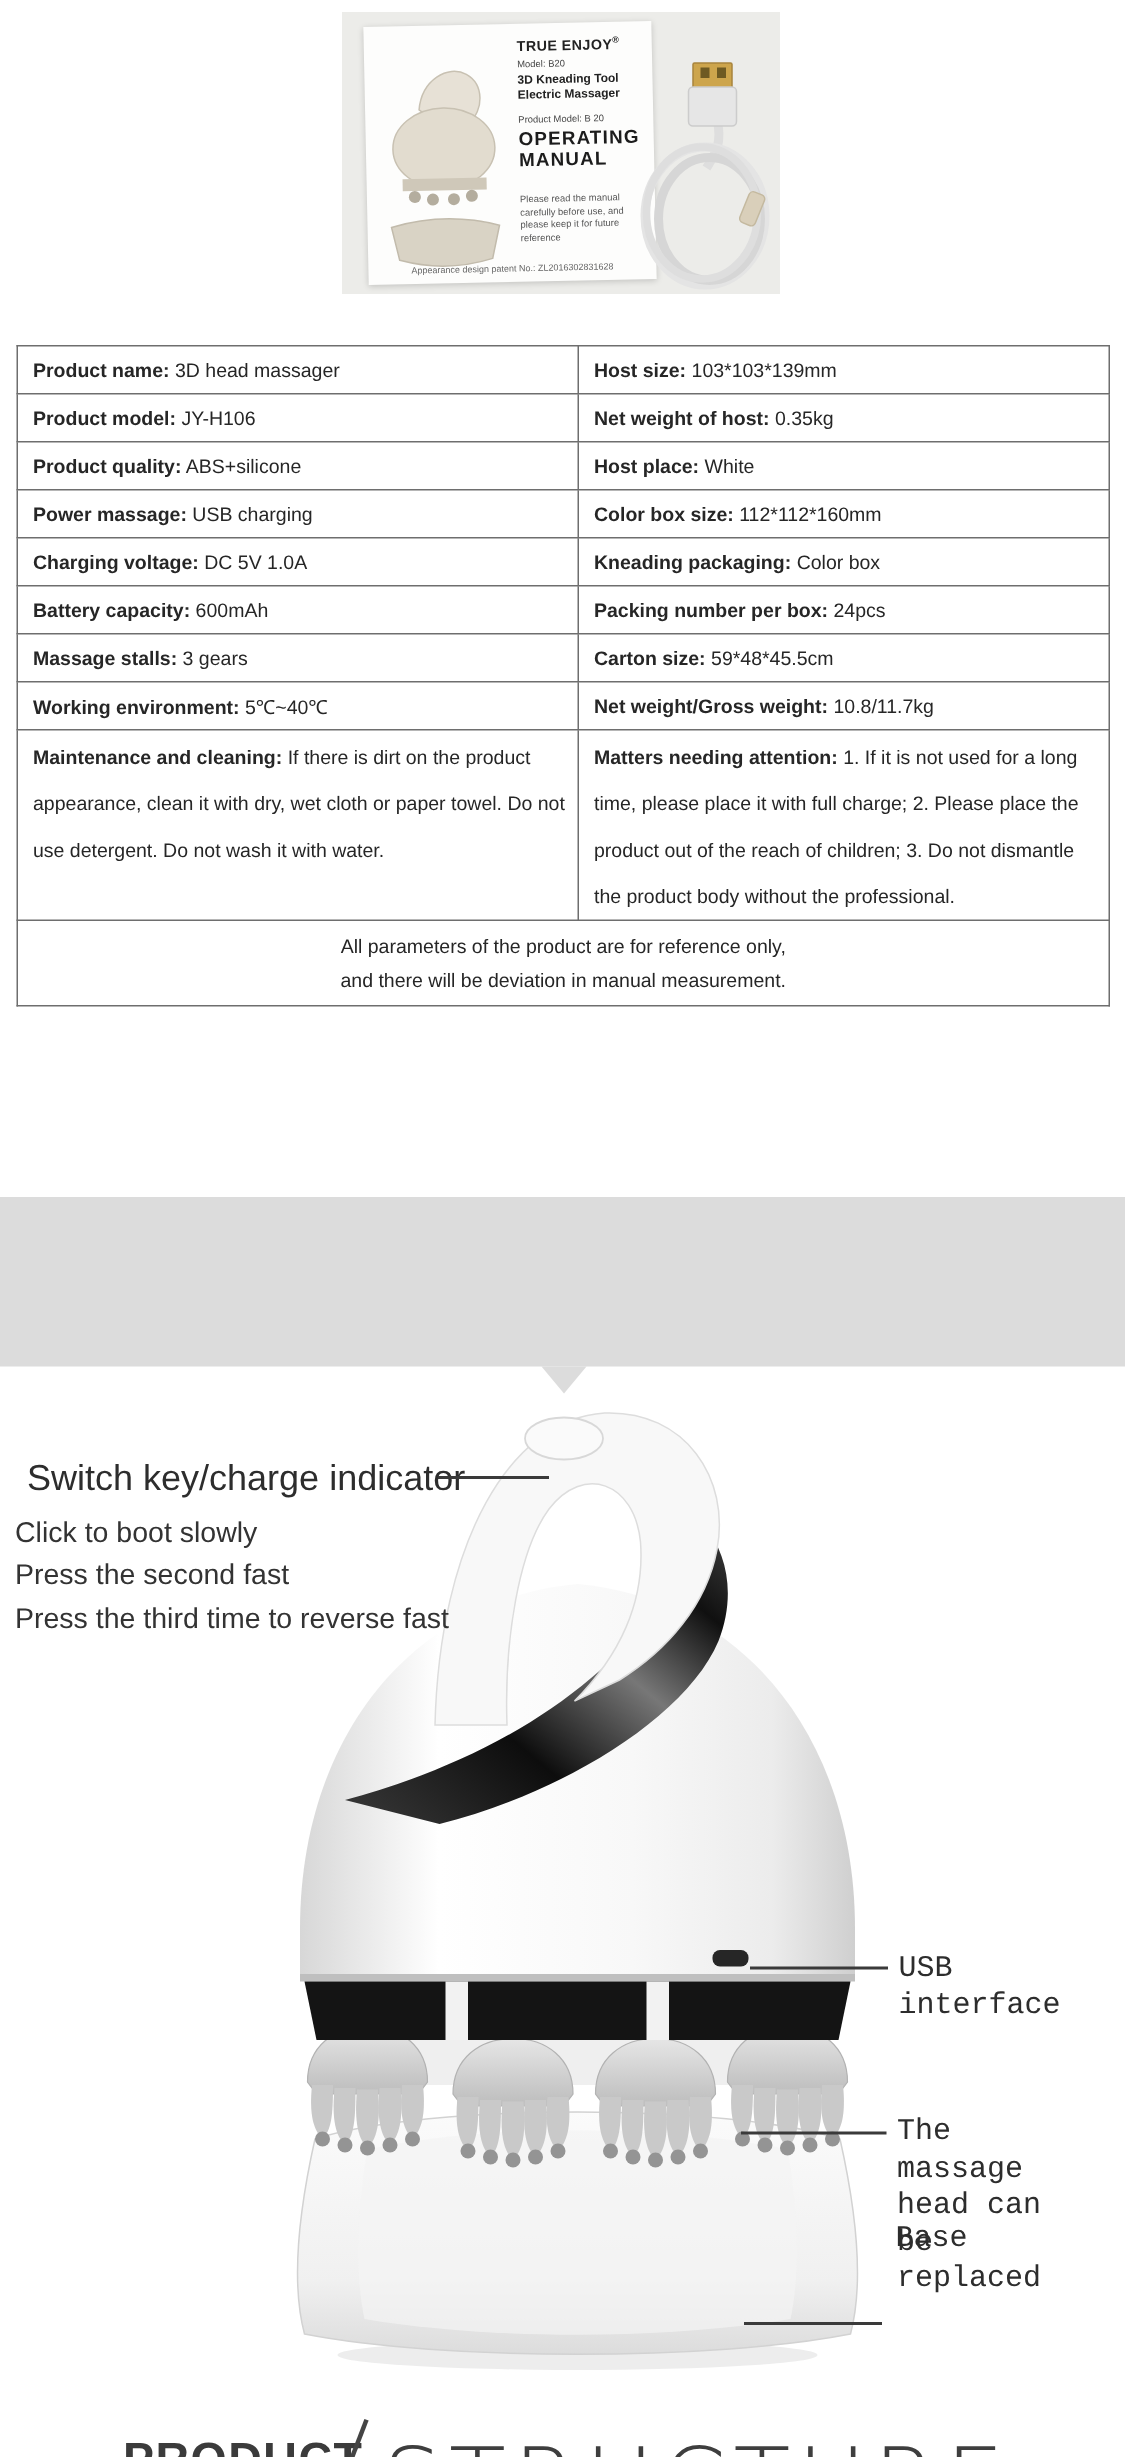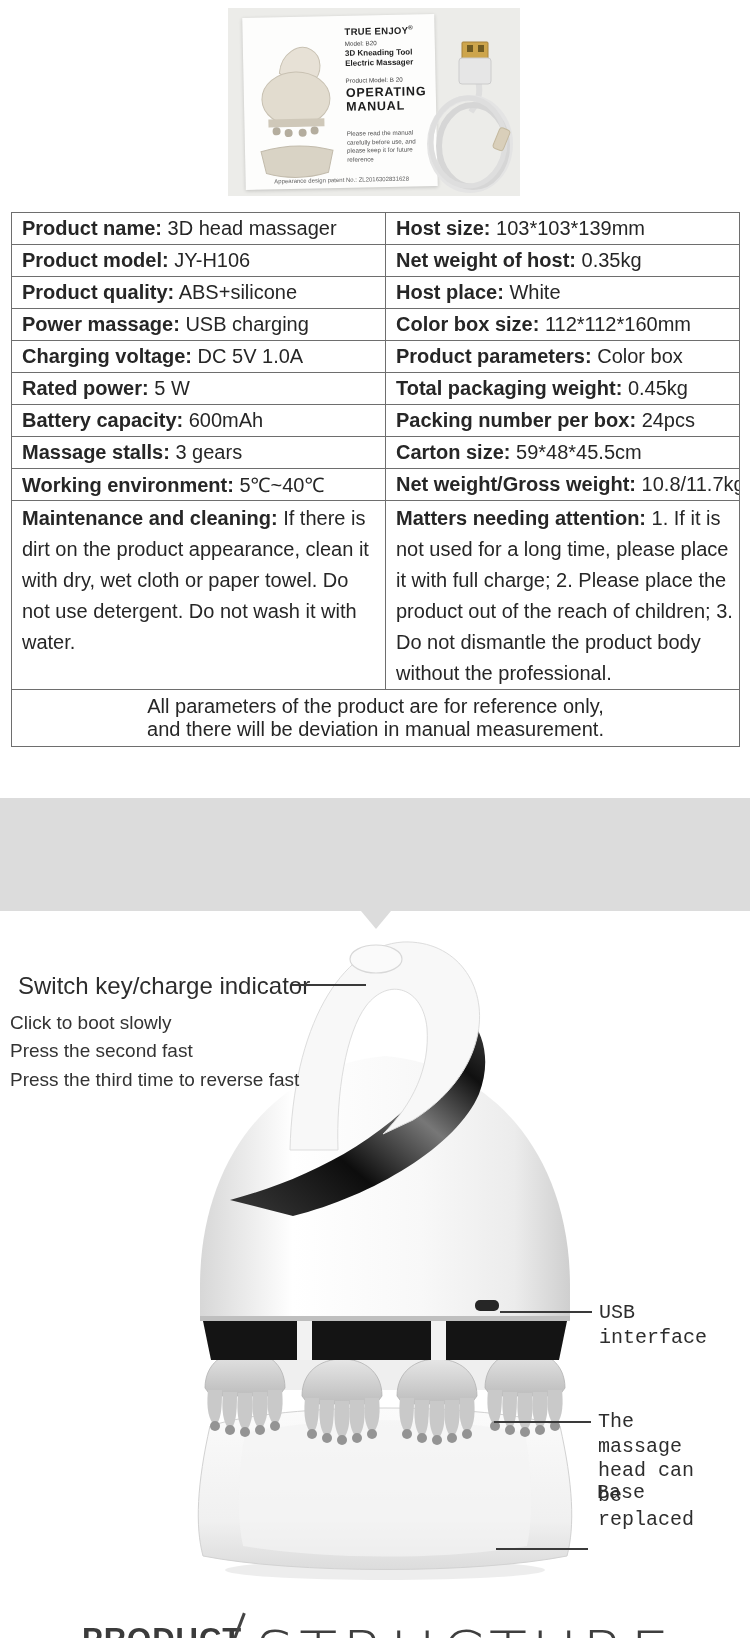--- a/index.html
+++ b/index.html
@@ -14,22 +14,22 @@
   .pt-brand{font-size:9.5px;font-weight:700;letter-spacing:.3px;color:#222;}
   .pt-reg{font-size:6px;vertical-align:super;}
   .pt-model{font-size:6.3px;margin-top:3px;color:#444;}
   .pt-tool{font-size:8px;font-weight:700;margin-top:2px;line-height:9.5px;color:#222;}
   .pt-pm{font-size:6.3px;margin-top:9px;color:#444;}
   .pt-title{font-size:12.5px;font-weight:700;letter-spacing:.8px;line-height:14px;margin-top:2px;color:#1c1c1c;}
   .pt-note{font-size:6.3px;line-height:8.6px;margin-top:16px;color:#555;}
   .pt-patent{position:absolute;left:0;bottom:5px;width:100%;text-align:center;font-size:6px;color:#666;}
 
   
-  table.spec{position:absolute;left:11px;top:212px;width:728px;border-collapse:collapse;
-             table-layout:fixed;font-size:20px;color:#262626;border:1px solid #4d4d4d;}
+  table.spec{position:absolute;left:11px;top:230px;width:728px;border-collapse:collapse;
+             table-layout:fixed;font-size:13px;color:#262626;border:1px solid #4d4d4d;}
   table.spec td{border:1px solid #6e6e6e;height:31px;padding:0 4px 0 10px;vertical-align:middle;
                 white-space:nowrap;overflow:hidden;}
   table.spec td.tall{vertical-align:top;white-space:normal;line-height:31px;padding-top:2px;height:auto;}
   table.spec td.foot{height:auto;white-space:normal;text-align:center;line-height:23px;padding:5px 0;}
   .lbl{font-weight:700;}
 
   
   .banner{position:absolute;left:0;top:798px;width:750px;height:113px;background:#dcdcdc;}
   .banner-word1{position:absolute;left:82px;top:824px;font-size:31px;font-weight:700;
                 letter-spacing:1px;color:#3b3b3b;}
@@ -108,25 +108,21 @@
         <tr>
       <td><span class="lbl">Product quality:</span> <span>ABS+silicone</span></td>
       <td><span class="lbl">Host place:</span> <span>White</span></td>
     </tr>
         <tr>
       <td><span class="lbl">Power massage:</span> <span>USB charging</span></td>
       <td><span class="lbl">Color box size:</span> <span>112*112*160mm</span></td>
     </tr>
         <tr>
       <td><span class="lbl">Charging voltage:</span> <span>DC 5V 1.0A</span></td>
-      <td><span class="lbl">Product parameters:</span> <span>Color box</span></td>
-    </tr>
-        <tr>
-      <td><span class="lbl">Rated power:</span> <span>5 W</span></td>
-      <td><span class="lbl">Total packaging weight:</span> <span>0.45kg</span></td>
+      <td><span class="lbl">Kneading packaging:</span> <span>Color box</span></td>
     </tr>
         <tr>
       <td><span class="lbl">Battery capacity:</span> <span>600mAh</span></td>
       <td><span class="lbl">Packing number per box:</span> <span>24pcs</span></td>
     </tr>
         <tr>
       <td><span class="lbl">Massage stalls:</span> <span>3 gears</span></td>
       <td><span class="lbl">Carton size:</span> <span>59*48*45.5cm</span></td>
     </tr>
         <tr>

